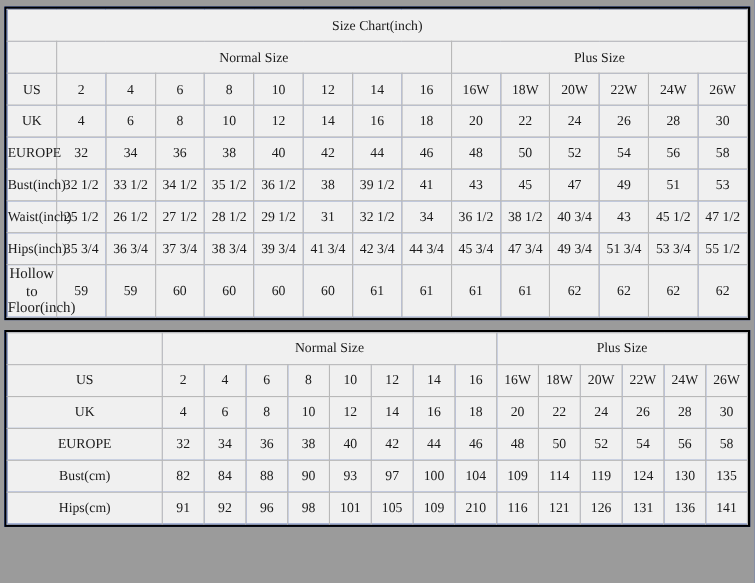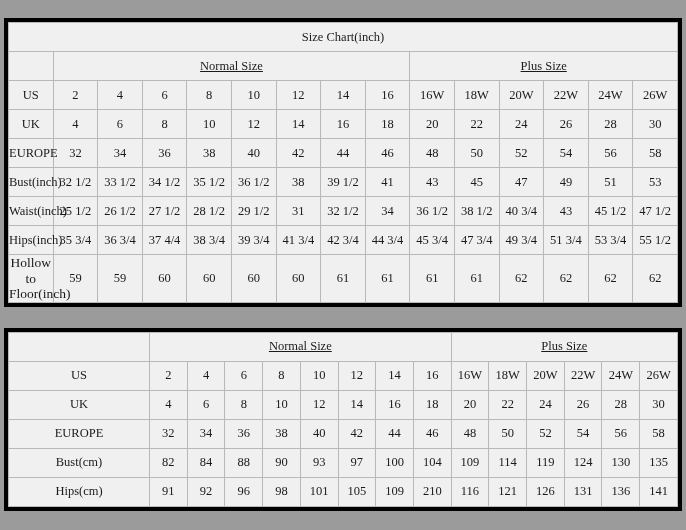--- a/index.html
+++ b/index.html
@@ -17,23 +17,22 @@
     width: 686px;
     height: 530px;
     box-sizing: border-box;
     padding: 6px 4px 4px 4px;
     display: flex;
     flex-direction: column;
     gap: 9px;
   }
   .chart-block {
     background: #1d4ed8;
-    border: 4px solid #000000;
+    border: 2px solid #000000;
     box-sizing: border-box;
-    margin-top: 12px;
   }
   table.size-table {
     border-collapse: collapse;
     width: 100%;
     table-layout: fixed;
   }
   table.size-table td {
     border: 1px solid #b8b8b8;
     text-align: center;
     vertical-align: middle;
@@ -48,21 +47,20 @@
     font-size: 15px;
     height: 20px;
     border-left: 1px solid #b8b8b8;
     border-right: 1px solid #b8b8b8;
     border-top: 1px solid #b8b8b8;
     border-bottom: 1px solid #b8b8b8;
   }
   td.group-cell {
     font-size: 15px;
     height: 24px;
-    text-decoration: underline;
   }
   td.blank-cell {
     background: #f0f0f0;
   }
   td.row-label {
     font-size: 14px;
     text-align: center;
   }
   td.row-label.wide-label {
     font-size: 13.5px;
@@ -176,21 +174,21 @@
           <td>40 3/4</td>
           <td>43</td>
           <td>45 1/2</td>
           <td>47 1/2</td>
         </tr>
 
         <tr>
           <td class="row-label first-col">Hips(inch)</td>
           <td>35 3/4</td>
           <td>36 3/4</td>
-          <td>37 4/4</td>
+          <td>37 3/4</td>
           <td>38 3/4</td>
           <td>39 3/4</td>
           <td>41 3/4</td>
           <td>42 3/4</td>
           <td>44 3/4</td>
           <td>45 3/4</td>
           <td>47 3/4</td>
           <td>49 3/4</td>
           <td>51 3/4</td>
           <td>53 3/4</td>

